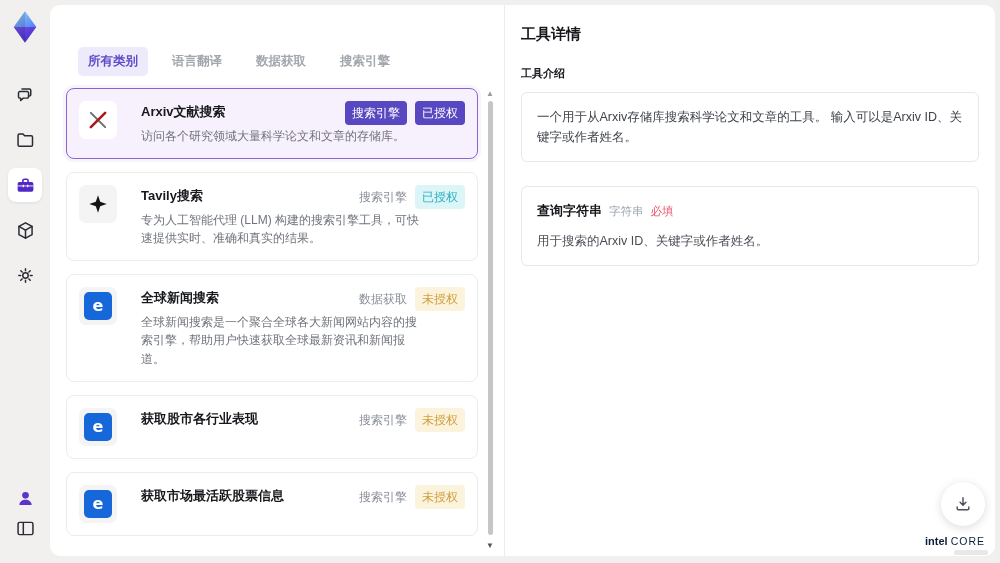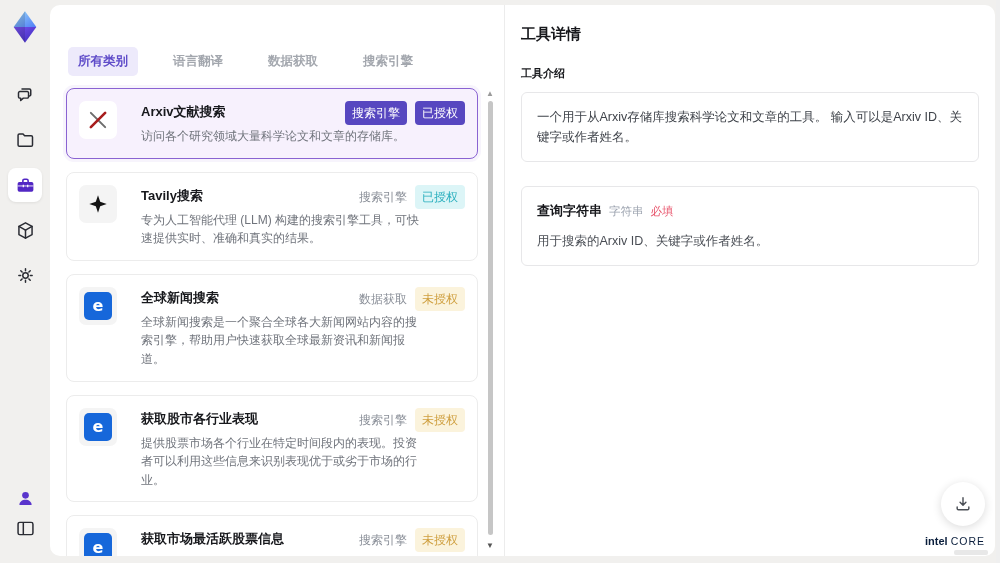--- a/index.html
+++ b/index.html
@@ -16,21 +16,21 @@
   .rail-item.active { background:#fff; box-shadow:0 1px 3px rgba(0,0,0,.08); }
 
   
   .main-card { position:absolute; left:50px; top:5px; right:5px; bottom:7px;
     background:#fff; border-radius:10px; overflow:hidden; display:flex; }
 
   
   .list-pane { width:455px; min-width:455px; border-right:1px solid #ececec;
     padding:20px 0 0 16px; position:relative; overflow:hidden; }
   .pane-title { font-size:15px; font-weight:bold; color:#101114; }
-  .tabs { display:flex; gap:25px; align-items:center; margin:22px 2px 12px; }
+  .tabs { display:flex; gap:14px; align-items:center; margin:22px 12px 12px; }
   .tab { font-size:12.5px; font-weight:600; color:#a3a7ae; padding:6px 10px;
     border-radius:5px; cursor:pointer; white-space:nowrap; }
   .tab.active { background:#edeafb; color:#5f4cc9; }
 
   .cards { width:412px; }
   .card { position:relative; display:flex; gap:24px; padding:12px;
     border:1px solid #ececec; border-radius:8px; margin-bottom:13px; background:#fff; cursor:pointer; }
   .card.selected { border:1.5px solid #8a63d2; background:#f7f1fd;
     box-shadow:0 0 0 3px rgba(138,99,210,.07); }
   .tool-icon { width:38px; height:38px; min-width:38px; border-radius:7px;
@@ -212,21 +212,20 @@
           <span class="badge yellow">未授权</span>
         </div>
       </div>
 
       <div class="card">
         <div class="tool-icon">
           <div class="blue-chip">e</div>
         </div>
         <div class="tool-text">
           <div class="tool-name">获取股市各行业表现</div>
-          <div class="tool-desc">提供股票市场各个行业在特定时间段内的表现。投资者可以利用这些信息来识别表现优于或劣于市场的行业。</div>
         </div>
         <div class="badges">
           <span class="badge plain">搜索引擎</span>
           <span class="badge yellow">未授权</span>
         </div>
       </div>
 
       <div class="card">
         <div class="tool-icon">
           <div class="blue-chip">e</div>

